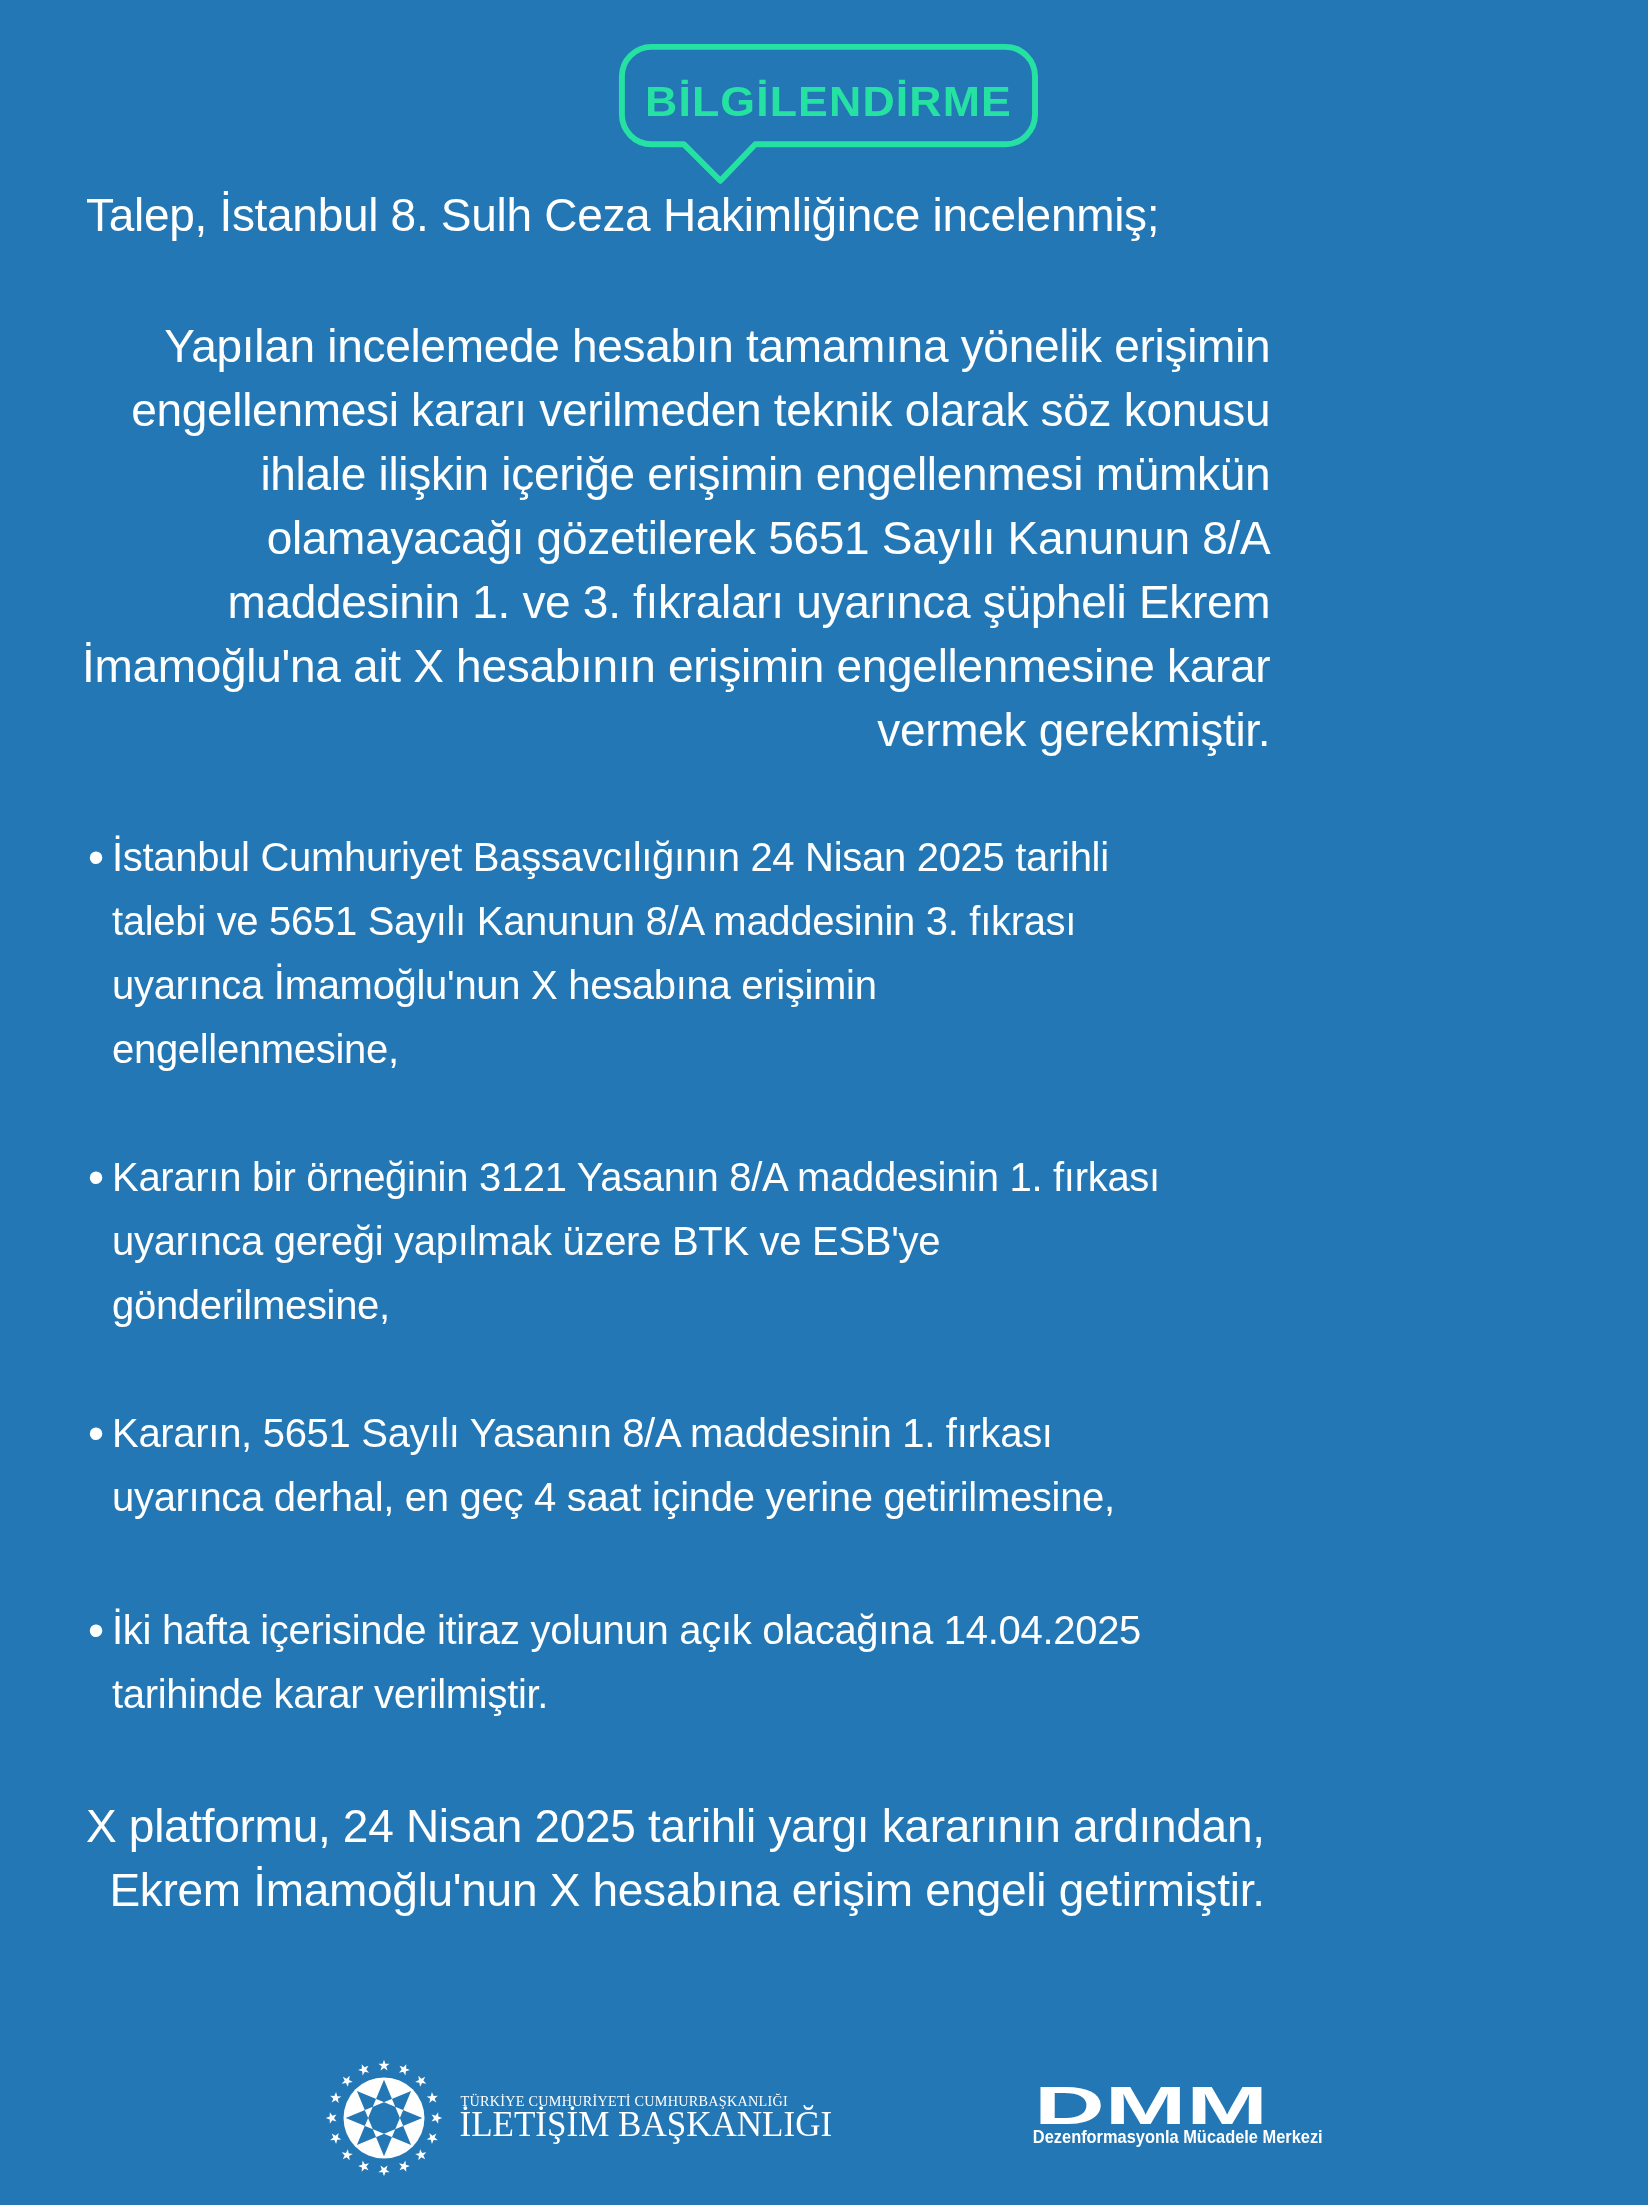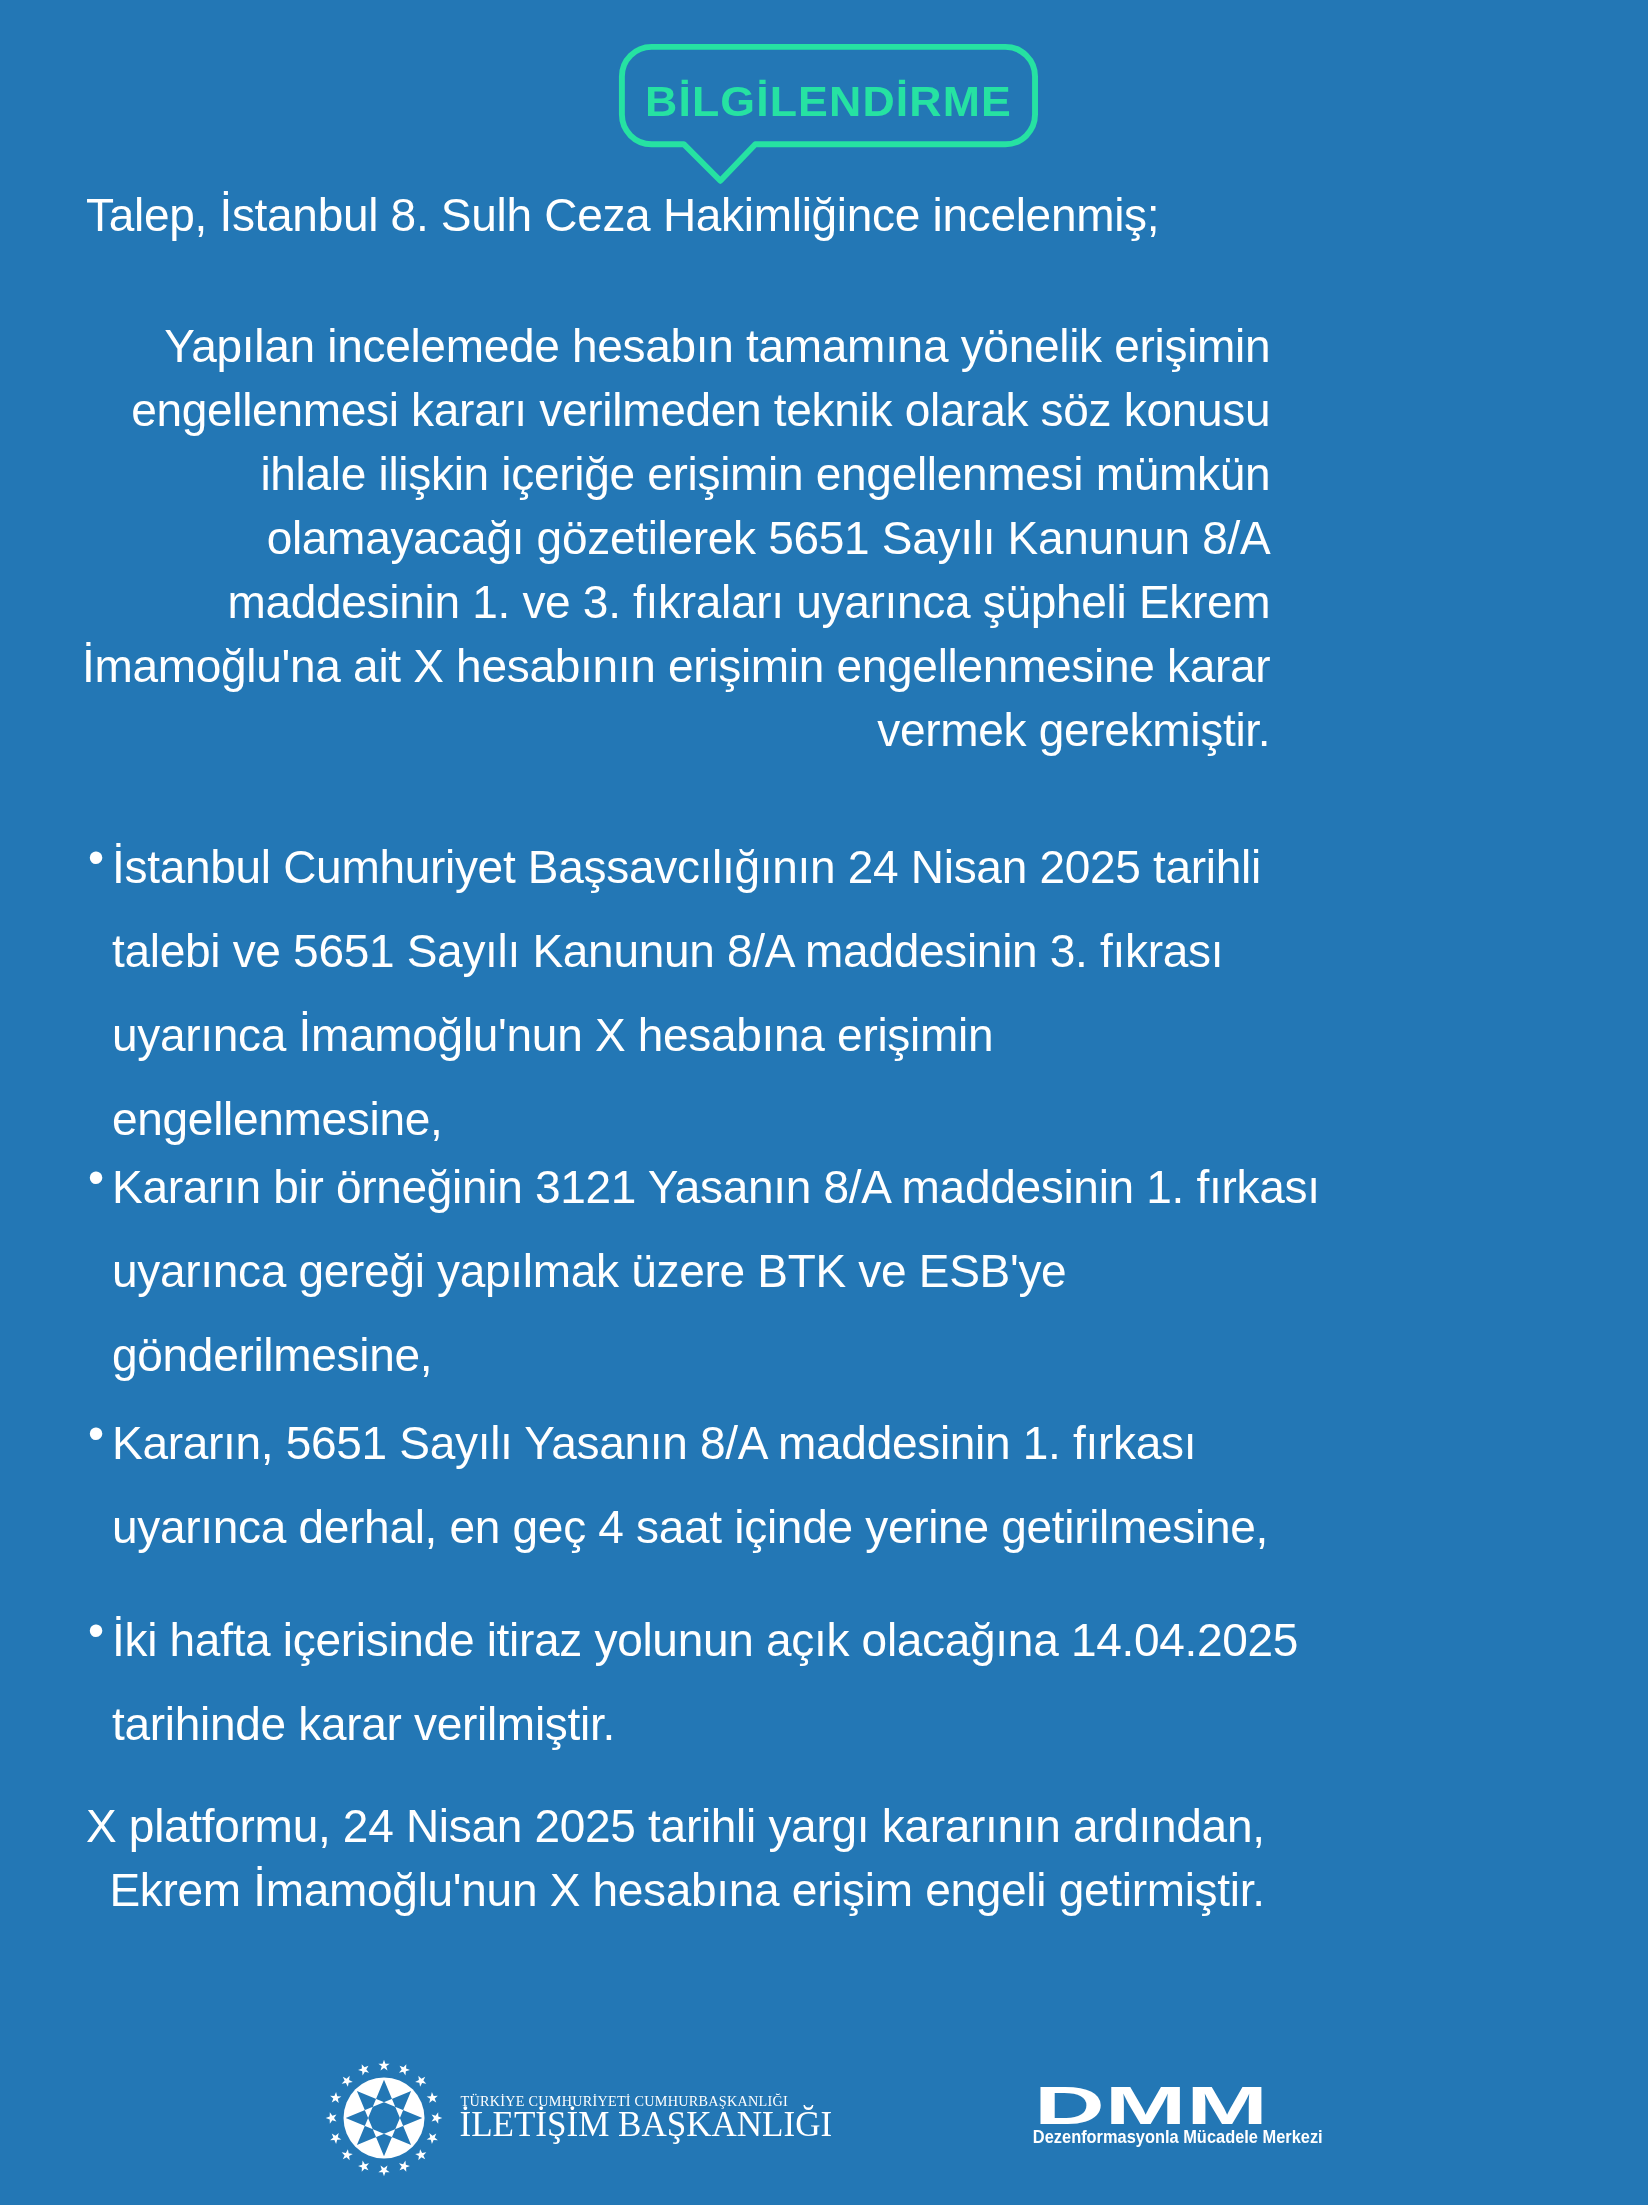--- a/index.html
+++ b/index.html
@@ -3,21 +3,21 @@
 <meta charset="utf-8">
 <style>
   html,body{margin:0;padding:0;background:#2377B5;}
   .page{position:relative;width:1449px;height:2205px;background:#2377B5;
         font-family:"Liberation Sans","DejaVu Sans",sans-serif;color:#FFFFFF;overflow:hidden;margin-top:24px;}
   .t{position:absolute;font-size:46px;line-height:64px;white-space:pre;
      font-weight:400;letter-spacing:-0.3px;text-align:right;}
   .pagenum{position:absolute;left:1538px;top:14px;font-size:46px;line-height:54px;}
   .bullet{position:absolute;left:88px;}
   .bullet .marker{position:absolute;left:0;top:0;font-size:46px;line-height:64px;}
-  .bullet .btxt{margin-left:24px;font-size:46px;line-height:84px;white-space:pre;letter-spacing:-0.3px;}
+  .bullet .btxt{margin-left:24px;font-size:40px;line-height:64px;white-space:pre;letter-spacing:-0.3px;}
   .badge-svg{position:absolute;left:592px;top:10.8px;}
   .badge-text{font-family:"Liberation Sans","DejaVu Sans",sans-serif;font-weight:bold;}
   .emblem-svg{position:absolute;left:323px;top:2033px;}
   .pres-svg{position:absolute;left:455px;top:2062px;}
   .pres-text{font-family:"Liberation Serif","DejaVu Serif",serif;fill:#FFFFFF;}
   .dmm-svg{position:absolute;left:1029px;top:2050px;}
   .dmm-text{font-family:"Liberation Sans","DejaVu Sans",sans-serif;font-weight:bold;fill:#FFFFFF;}
 </style>
 </head>
 <body>

